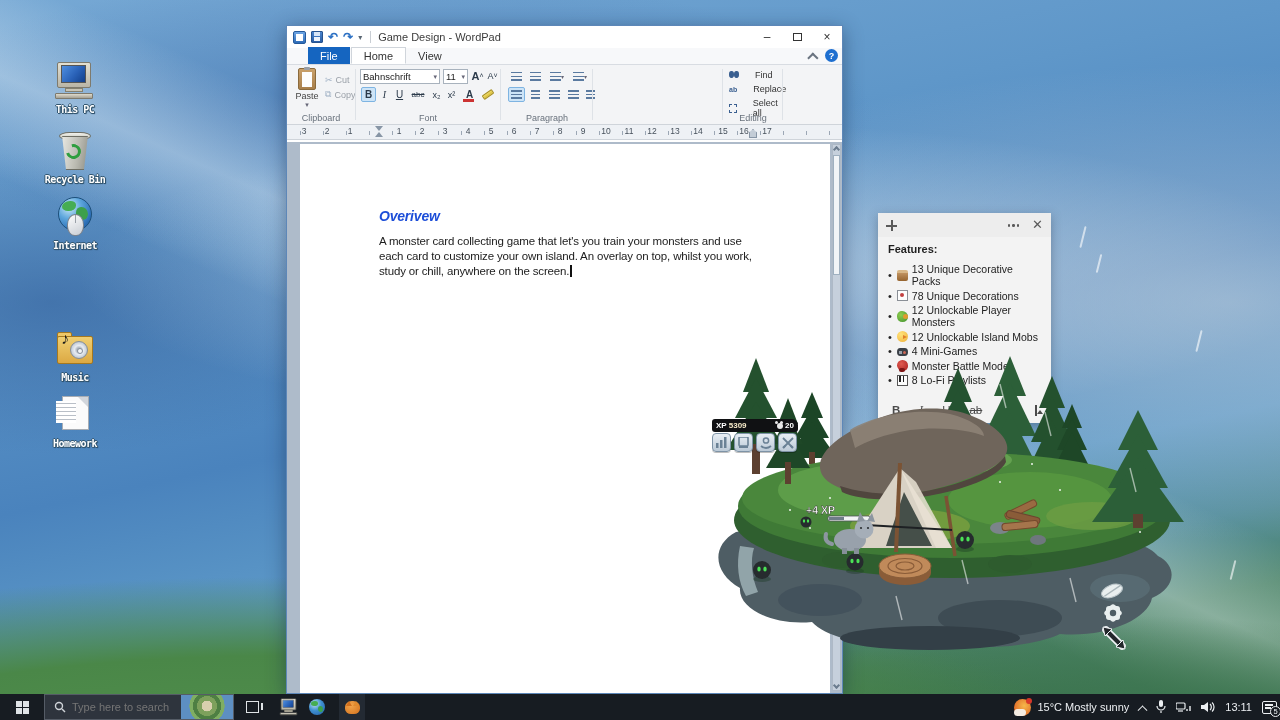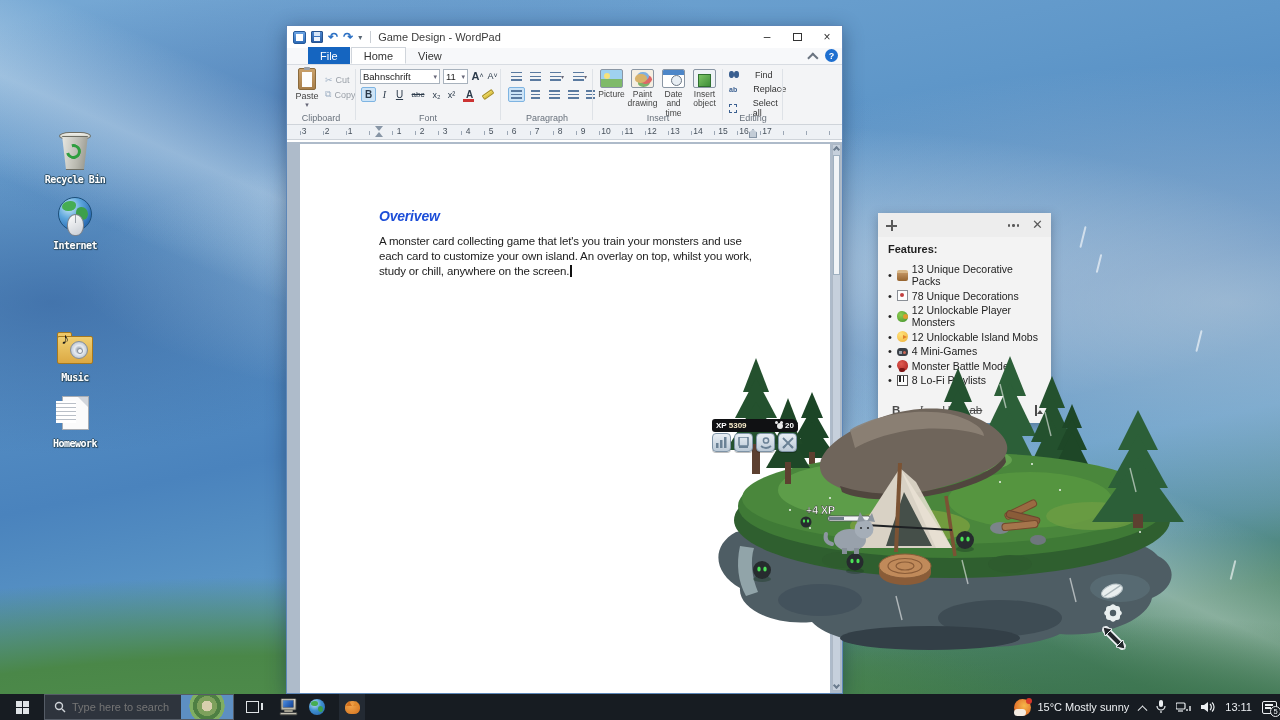--- a/index.html
+++ b/index.html
@@ -223,20 +223,29 @@
   .notif .l1{ top:2.5px;} .notif .l2{ top:5.5px; width:6px;}
   .notif .badge { position:absolute; right:-5px; bottom:-4px; width:11px; height:11px; border-radius:50%; background:#171c22; border:1px solid #eceff2; color:#eceff2; font-size:7.5px; display:flex; align-items:center; justify-content:center; }
 </style>
 </head>
 <body>
 
 <div class="desktop">
   <div class="wallpaper"></div>
   <div class="hills"></div>
 
+  <div class="dicon" style="left:39px; top:60px;">
+    <div class="art">
+        <div class="pc-crt"></div>
+        <div class="pc-scr"></div>
+        <div class="pc-base"></div>
+        <div class="pc-kb"></div>
+      </div>
+    <div class="lbl">This PC</div>
+  </div>
   <div class="dicon" style="left:39px; top:130px;">
     <div class="art">
         <div class="bin-lid"></div>
         <div class="bin-body"></div>
         <div class="bin-arrow"></div>
       </div>
     <div class="lbl">Recycle Bin</div>
   </div>
   <div class="dicon" style="left:39px; top:196px;">
     <div class="art">
@@ -378,39 +387,20 @@
         <div class="parbtn" style="left:63px; top:22px;">
             <div class="lines4"></div>
           </div>
         <div class="parbtn" style="left:80px; top:22px;">
             <div class="lines4 c"></div>
           </div>
         <div class="glabel">Paragraph</div>
       </div>
       <div class="gsep" style="left:305px;"></div>
 
-      <div class="rgroup" style="left:307px; width:128px;">
-        <div class="ins-item" style="left:2px;">
-            <div class="ins-art art-pic"></div>
-            <div>Picture</div>
-          </div>
-        <div class="ins-item" style="left:33px;">
-            <div class="ins-art art-paint"></div>
-            <div>Paint drawing</div>
-          </div>
-        <div class="ins-item" style="left:64px;">
-            <div class="ins-art art-date"></div>
-            <div>Date and time</div>
-          </div>
-        <div class="ins-item" style="left:95px;">
-            <div class="ins-art art-obj"></div>
-            <div>Insert object</div>
-          </div>
-        <div class="glabel">Insert</div>
-      </div>
       <div class="gsep" style="left:435px;"></div>
 
       <div class="rgroup" style="left:437px; width:58px;">
         <div class="edit-row" style="left:5px; top:5px;">
             <div class="find-ic"></div>
             <span>Find</span>
           </div>
         <div class="edit-row" style="left:5px; top:19px;">
             <span class="repl-ic">ab</span>
             <span>Replace</span>

